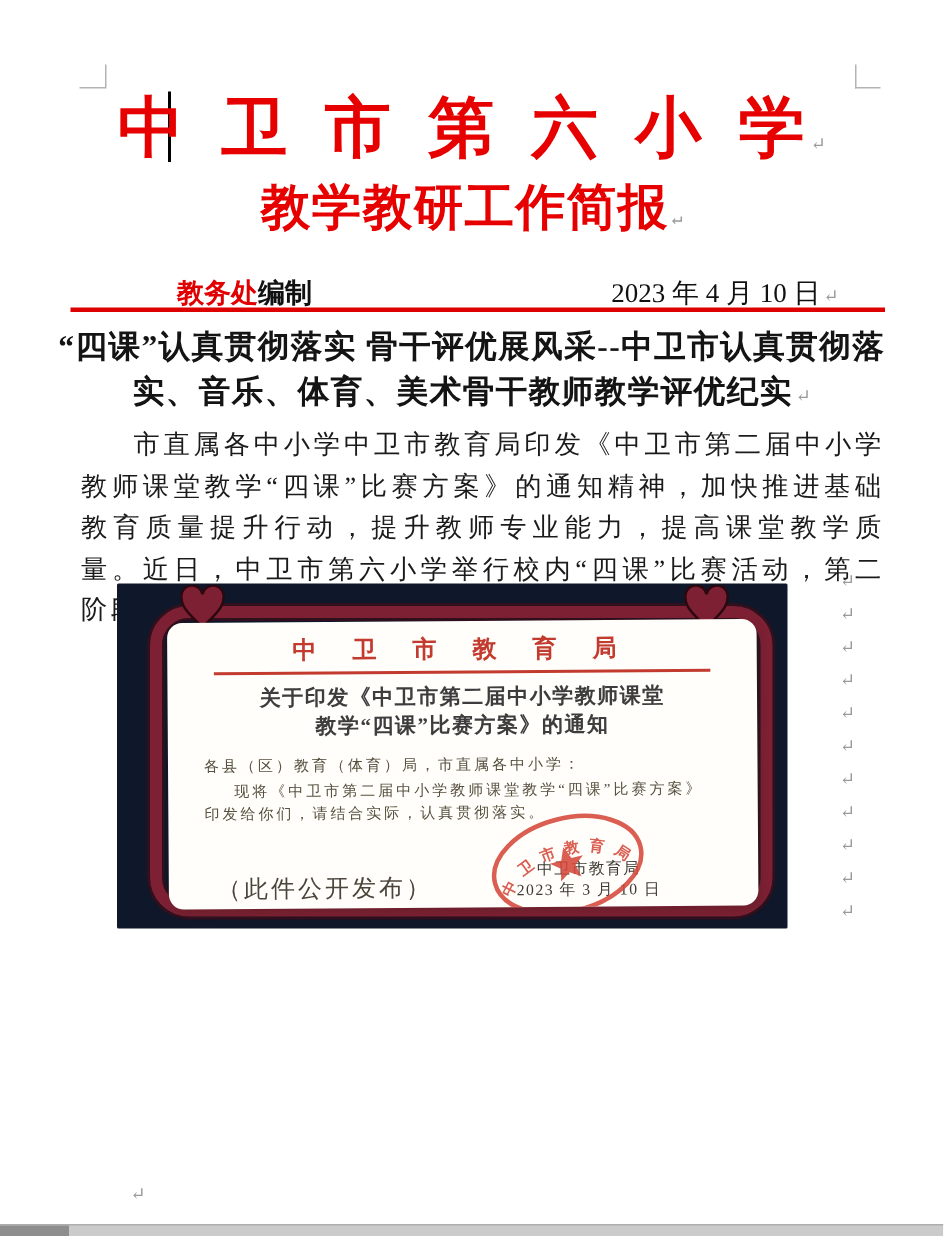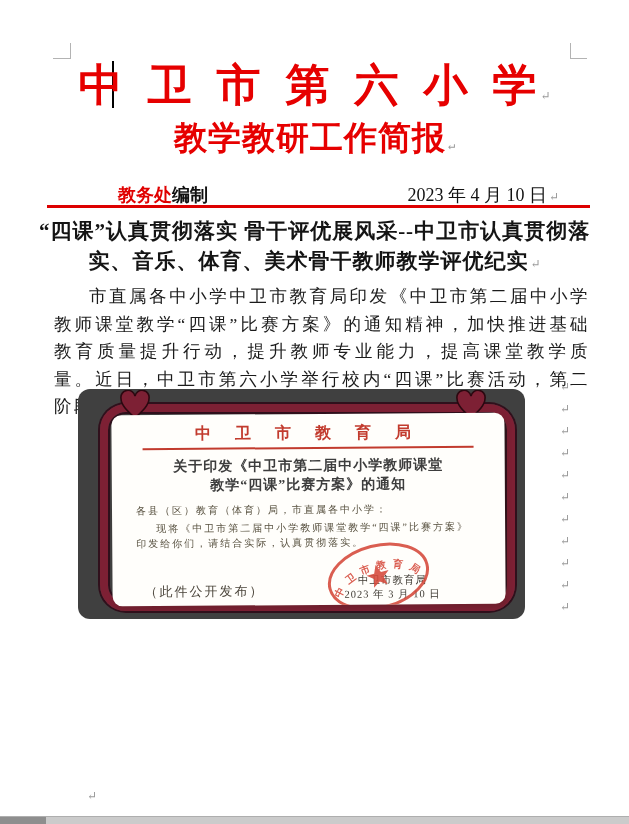--- a/index.html
+++ b/index.html
@@ -25,37 +25,37 @@
   .issue-date{position:absolute;right:70px;color:#111;text-align:right;}
   .rule{position:absolute;left:47px;top:205px;width:543px;height:3px;background:#dd0000;}
   .headline{position:absolute;left:37px;top:216px;width:555px;text-align:center;
             font-size:21px;font-weight:bold;line-height:30px;color:#141414;letter-spacing:1px;}
   .para{position:absolute;text-align:justify;color:#1b1b1b;}
   .p1{left:54px;top:283px;width:536px;font-size:17.5px;line-height:27.5px;letter-spacing:2.5px;text-indent:2em;}
   .p2{left:54px;top:641px;width:536px;font-size:17px;line-height:25.5px;letter-spacing:1px;text-indent:2em;}
   .squiggle{text-decoration-style:wavy;text-decoration-color:#3fae49;
             text-decoration-thickness:1px;text-underline-offset:3px;}
   
-  .cert{position:absolute;left:78px;top:389px;width:447px;height:230px;margin:0;background:#404040;border-radius:12px;}
+  .cert{position:absolute;left:78px;top:389px;width:447px;height:230px;margin:0;background:#0f172a;border-radius:1px;}
   .cert-border{position:absolute;left:22px;top:15px;right:10px;bottom:8px;border:8px solid #7d2034;border-radius:26px;
                box-shadow:0 0 0 2px #30101c, inset 0 0 0 2px #30101c;}
   .heart{position:absolute;width:34px;height:30px;}
   .heart-tl{left:40px;top:1px;} .heart-tr{left:376px;top:1px;}
   .cert-paper{position:absolute;left:34px;top:25px;right:20px;bottom:14px;background:#fffefb;border-radius:10px;
               transform:rotate(-0.4deg);box-shadow:2px 3px 5px rgba(60,30,20,0.25);overflow:hidden;
               font-family:"Liberation Serif","DejaVu Serif",serif;}
   .cert-org{margin-top:9px;text-align:center;font-size:16px;font-weight:bold;color:#c23b2e;letter-spacing:10px;}
   .cert-underline{width:84%;height:2px;background:#c23b2e;margin:3px auto 7px auto;}
   .cert-title{text-align:center;font-size:14px;font-weight:bold;color:#3d3d3d;line-height:19px;letter-spacing:1px;}
   .cert-salutation{margin-top:9px;padding:0 24px;font-size:10px;color:#57503f;letter-spacing:2px;}
   .cert-bodyline{padding:0 24px;font-size:10px;color:#57503f;letter-spacing:2px;line-height:15px;}
   .indent1{text-indent:2em;margin-top:3px;}
   .cert-sign{position:absolute;left:200px;top:160px;width:160px;text-align:center;
              font-size:10.5px;color:#3f3a33;line-height:14px;letter-spacing:1px;z-index:1;}
-  .cert-footer{position:absolute;left:32px;top:168px;font-size:13px;color:#4a443a;letter-spacing:2px;}
+  .cert-footer{position:absolute;left:32px;top:168px;font-size:16px;color:#4a443a;letter-spacing:2px;}
   .seal{position:absolute;left:206px;top:121px;width:120px;height:84px;z-index:2;opacity:0.88;}
   
   .pmark-col{position:absolute;left:560px;top:376px;width:20px;display:flex;flex-direction:column;}
   .pmark-col span{color:#9a9a9a;font-size:12px;line-height:22px;height:22px;}
   .final-pmark{position:absolute;left:85px;top:789px;}
   .scrollbar{position:absolute;left:0;bottom:0;width:629px;height:7px;background:#cbcbcb;border-top:1px solid #aeaeae;}
   .scrollbar .thumb{position:absolute;left:0;top:0;width:46px;height:7px;background:#8e8e8e;}
 </style>
 </head>
 <body>

